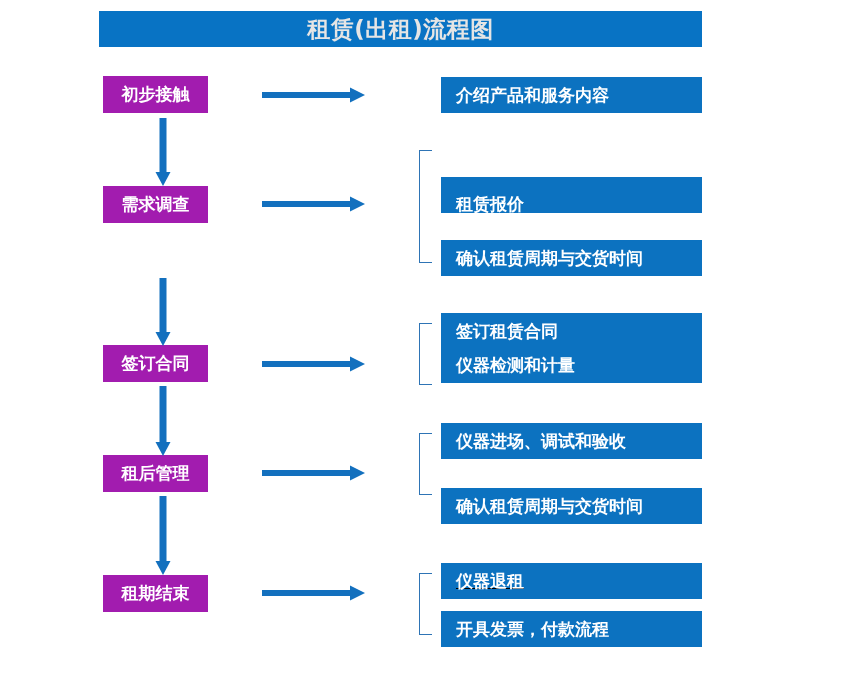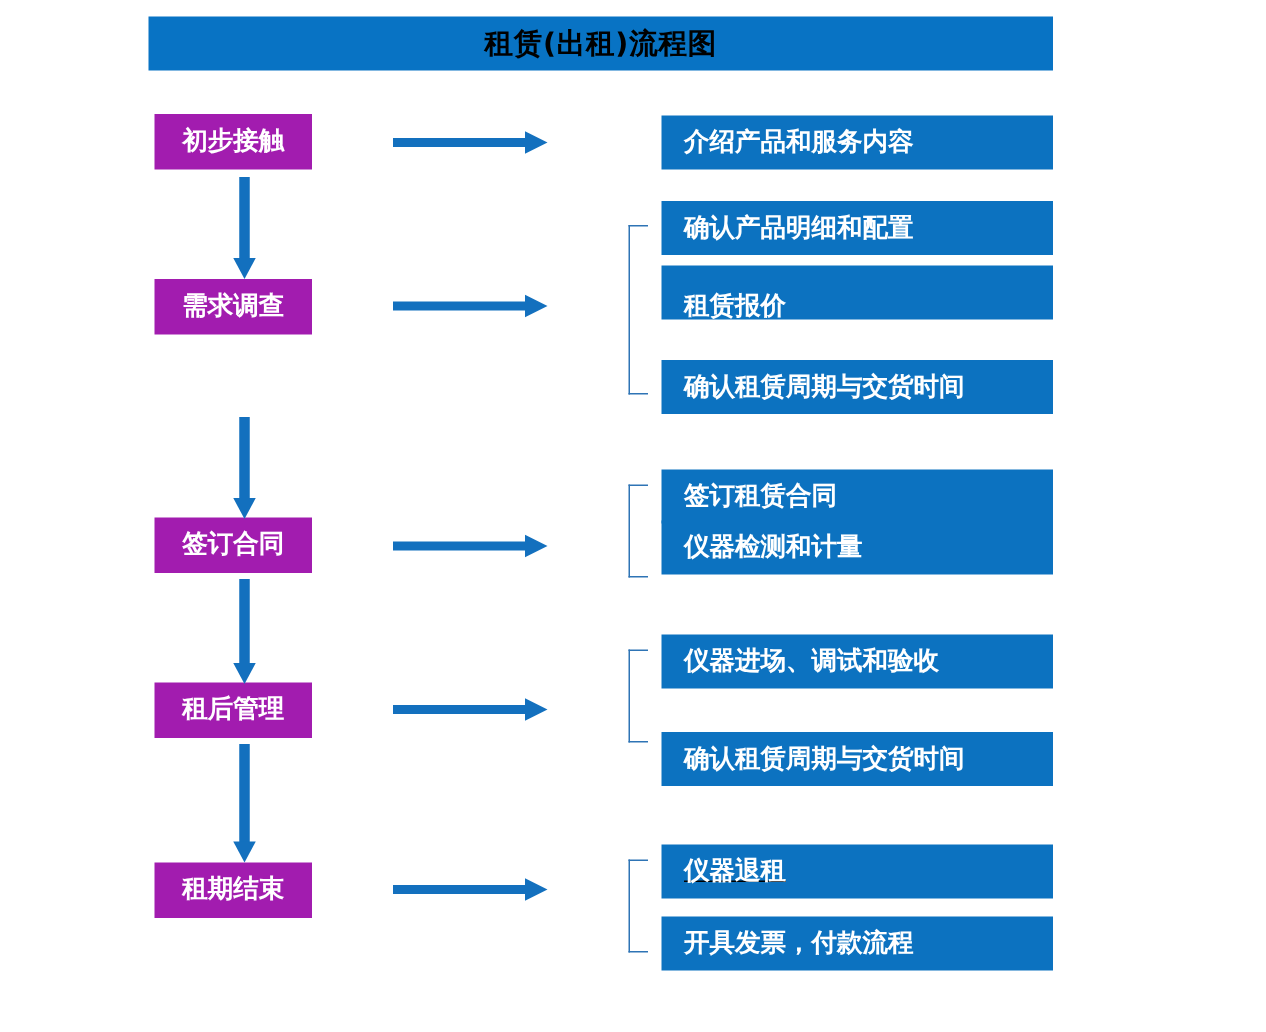--- a/index.html
+++ b/index.html
@@ -26,22 +26,22 @@
     top: 11px;
     width: 603px;
     height: 36px;
     background: #0873C4;
     display: flex;
     align-items: center;
     justify-content: center;
     box-sizing: border-box;
   }
   .title-bar .title-text {
-    color: #000000;
-    font-size: 19px;
+    color: #e5e5e5;
+    font-size: 23px;
     font-weight: bold;
     letter-spacing: 0.5px;
     line-height: 1;
     white-space: nowrap;
   }
 
   
   .stage-box {
     position: absolute;
     left: 103px;
@@ -192,23 +192,20 @@
 
   <div class="bracket" style="left:419px; top:150px; height:113px;"></div>
   <div class="bracket" style="left:419px; top:323px; height:62px;"></div>
   <div class="bracket" style="left:419px; top:433px; height:62px;"></div>
   <div class="bracket" style="left:419px; top:573px; height:62px;"></div>
 
   <div class="detail-box" style="top:77px;">
     <span class="detail-label">介绍产品和服务内容</span>
   </div>
 
-  <div class="detail-box" style="top:134px;">
-    <span class="detail-label">确认产品明细和配置</span>
-  </div>
   <div class="detail-box" style="top:177px;align-items:flex-end;">
     <span class="detail-label">租赁报价</span>
   </div>
   <div class="detail-box" style="top:240px;">
     <span class="detail-label">确认租赁周期与交货时间</span>
   </div>
 
   <div class="detail-box" style="top:313px;">
     <span class="detail-label">签订租赁合同</span>
   </div>

